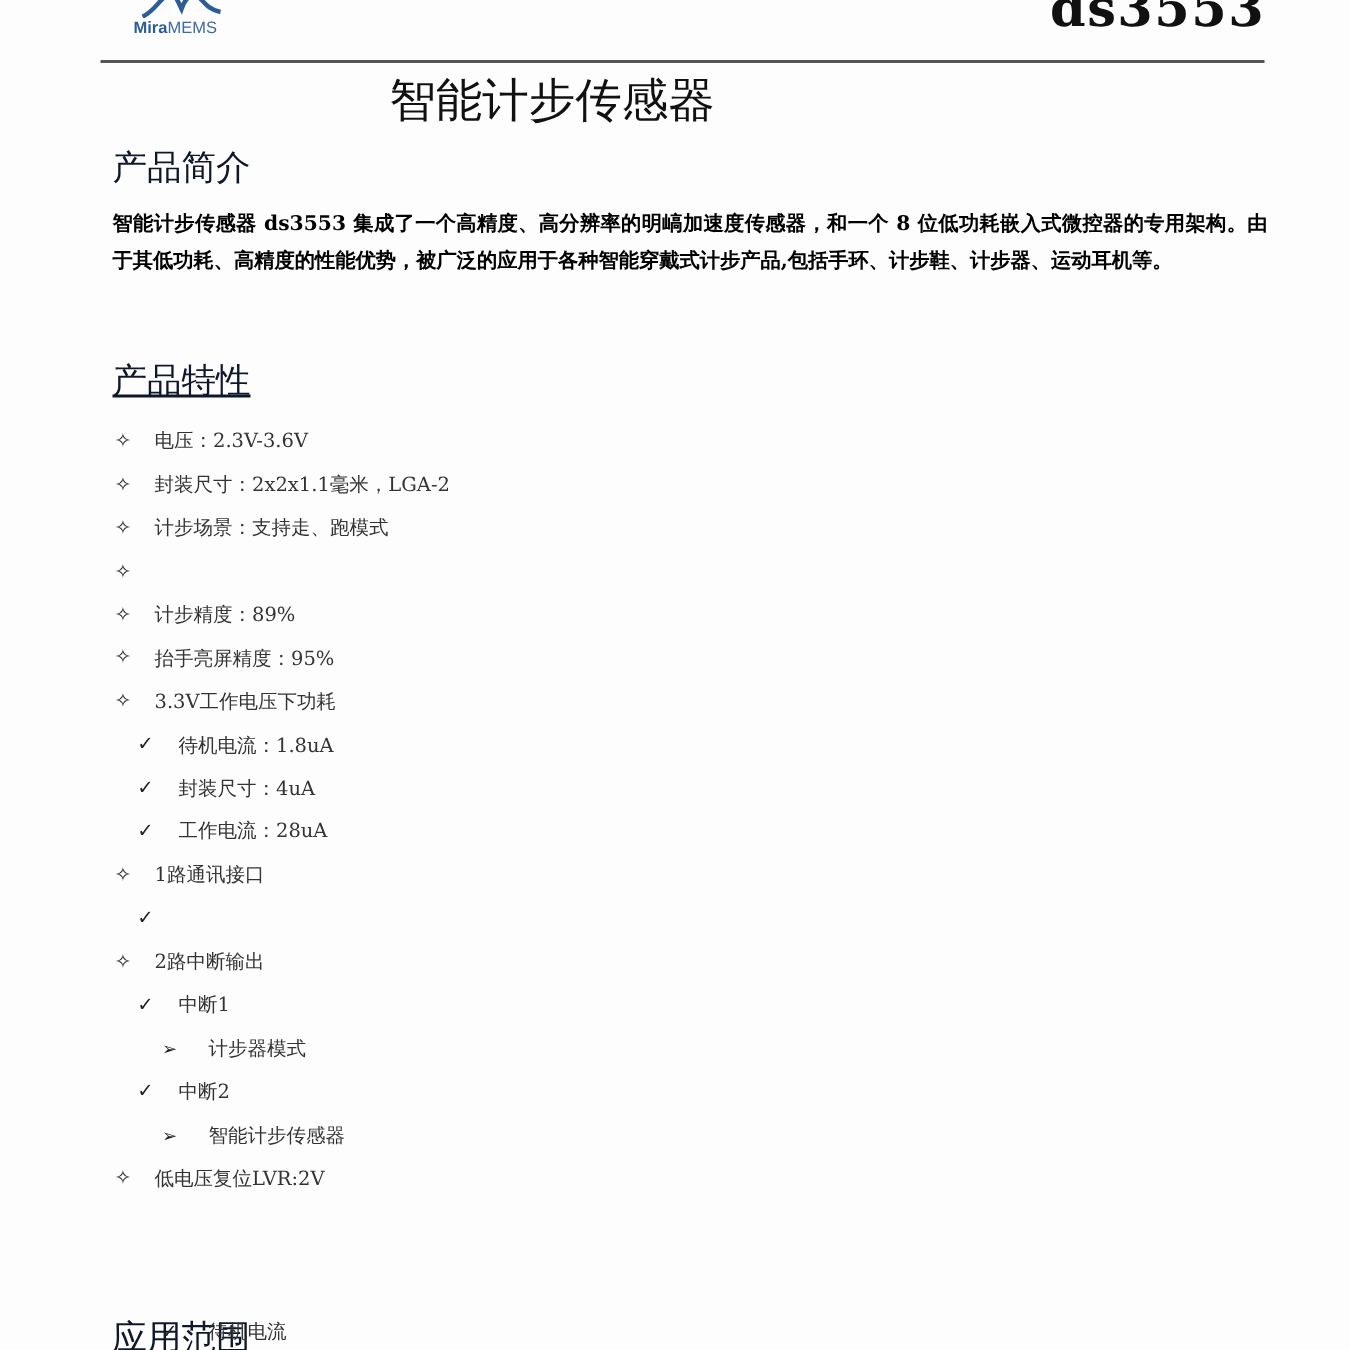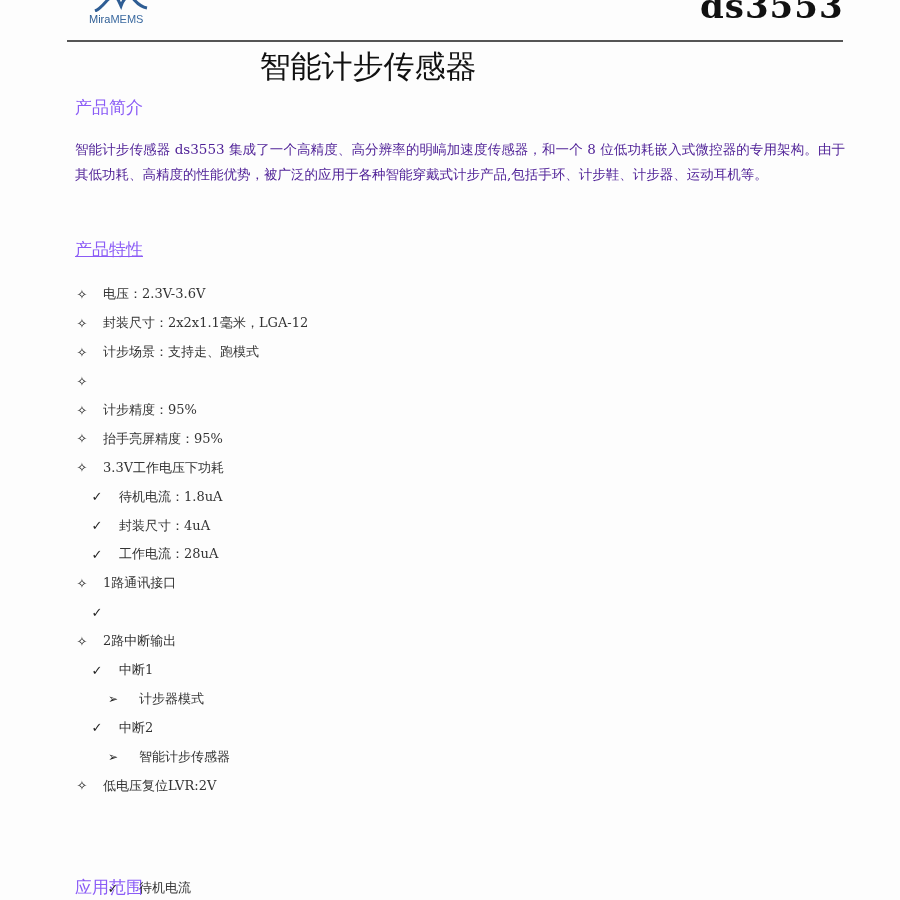--- a/index.html
+++ b/index.html
@@ -2,30 +2,30 @@
 <html><head>
   <meta charset="utf-8">
   <style>
     html, body { margin:0; padding:0; background:#fdfdfd; }
     body { width:900px; height:900px; position:relative; overflow:hidden; color:#222;
            font-family:"DejaVu Serif", serif; }
     .logo { position:absolute; left:85px; top:0; width:70px; height:30px; }
     .logo-mark { position:absolute; left:8px; top:-6px; width:56px; height:18px; }
     .logo-text { position:absolute; left:4px; top:13px; font-family:"Liberation Sans", sans-serif;
                  font-size:11px; color:#3b6aa0; white-space:nowrap; }
-    .logo-text b { font-weight:normal; color:#2e5d94; }
+    .logo-text b { font-weight:bold; color:#2e5d94; }
     .part-number { position:absolute; left:700px; top:-14px; font-family:"DejaVu Serif", serif;
                    font-weight:bold; font-size:34px; color:#111; letter-spacing:1px; }
     .header-rule { position:absolute; left:67px; top:40px; width:776px; height:2px; background:#555; }
     .doc-title { position:absolute; left:0; width:736px; top:46px; text-align:center;
                  font-family:"DejaVu Sans", sans-serif; font-size:31px; color:#111; }
     .section-heading { position:absolute; left:75px; font-family:"DejaVu Sans", sans-serif;
-                       font-size:17px; color:#8b5cf6; }
+                       font-size:23px; color:#0f172a; }
     .para { position:absolute; left:75px; top:137px; width:770px; font-size:13.5px; line-height:24.5px;
-            color:#4c1d95; text-align:justify; }
+            color:#000000; text-align:justify;font-weight:bold; }
     .list { position:absolute; left:75px; top:280px; margin:0; padding:0; list-style:none; }
     .li { height:28.9px; font-size:13px; color:#333; display:flex; align-items:center; white-space:nowrap; }
     .bullet { display:inline-block; text-align:center; font-family:"DejaVu Sans", sans-serif; color:#222; }
     .lvl0 .bullet { width:14px; margin-right:14px; font-size:13px; }
     .lvl1 { padding-left:16px; }
     .lvl1 .bullet { width:12px; margin-right:16px; font-size:13px; }
     .lvl2 { padding-left:32px; }
     .lvl2 .bullet { width:12px; margin-right:20px; font-size:12px; }
     .app-list { position:absolute; left:107px; top:874px; margin:0; padding:0; list-style:none; }
     .app-list .bullet { width:12px; margin-right:20px; font-size:13px; }
@@ -49,32 +49,32 @@
 <div class="para">智能计步传感器 ds3553 集成了一个高精度、高分辨率的明嵪加速度传感器，和一个 8 位低功耗嵌入式微控器的专用架构。由于其低功耗、高精度的性能优势，被广泛的应用于各种智能穿戴式计步产品,包括手环、计步鞋、计步器、运动耳机等。</div>
 
 <div class="section-heading" style="top:238px;text-decoration:underline;">产品特性</div>
 <ul class="list" id="features-list">
     <li class="li lvl0">
       <span class="bullet">✧</span>
       <span>电压：2.3V-3.6V</span>
     </li>
     <li class="li lvl0">
       <span class="bullet">✧</span>
-      <span>封装尺寸：2x2x1.1毫米，LGA-12</span>
+      <span>封装尺寸：2x2x1.1毫米，LGA-2</span>
     </li>
     <li class="li lvl0">
       <span class="bullet">✧</span>
       <span>计步场景：支持走、跑模式</span>
     </li>
     <li class="li lvl0">
       <span class="bullet">✧</span>
     </li>
     <li class="li lvl0">
       <span class="bullet">✧</span>
-      <span>计步精度：95%</span>
+      <span>计步精度：89%</span>
     </li>
     <li class="li lvl0">
       <span class="bullet">✧</span>
       <span>抬手亮屏精度：95%</span>
     </li>
     <li class="li lvl0">
       <span class="bullet">✧</span>
       <span>3.3V工作电压下功耗</span>
     </li>
     <li class="li lvl1">

